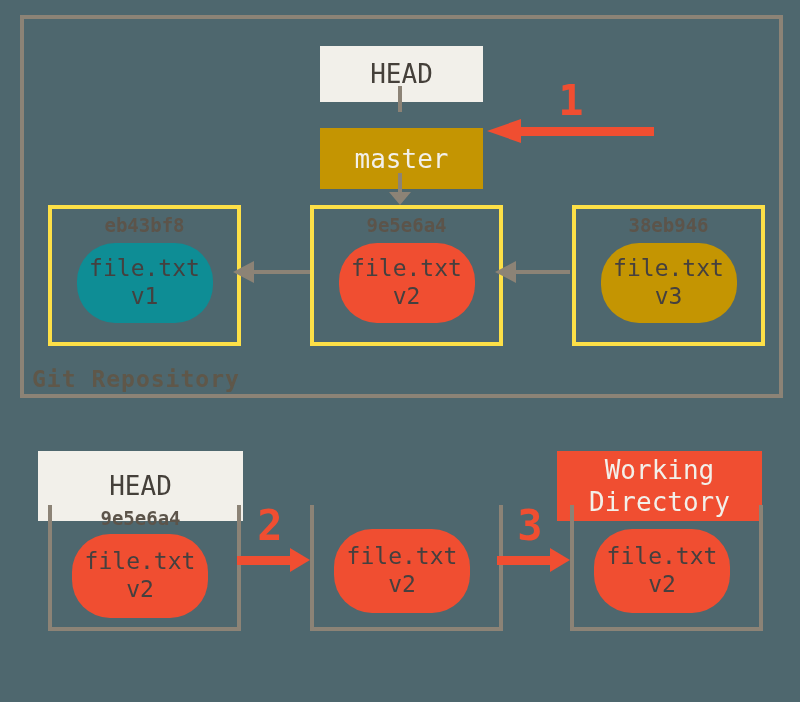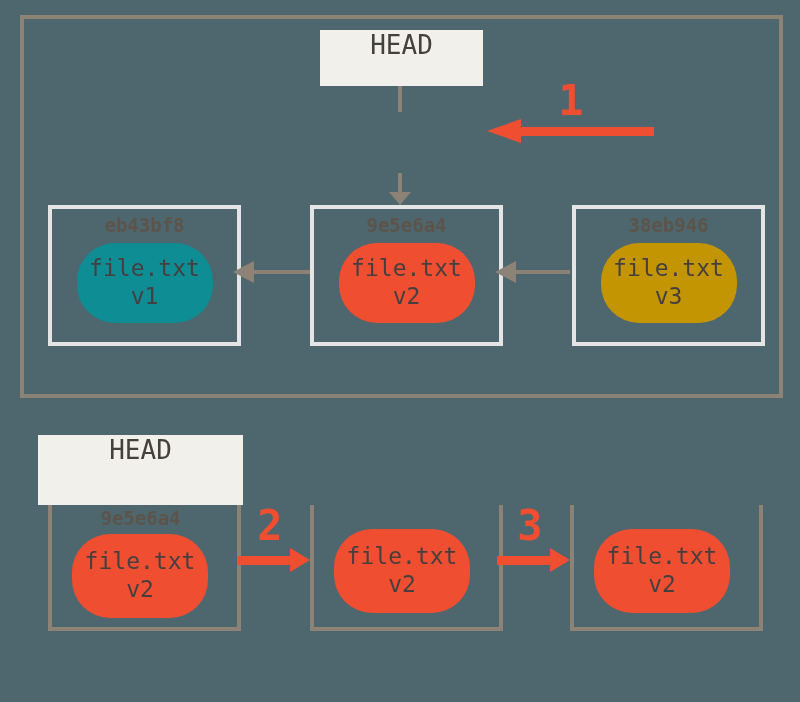--- a/index.html
+++ b/index.html
@@ -5,25 +5,25 @@
   html,body{margin:0;padding:0;background:#4e676e;}
   .stage{
     position:relative;width:800px;height:702px;background:#4e676e;
     font-family:"DejaVu Sans Mono","Liberation Mono",monospace;overflow:hidden;
   }
   .abs{position:absolute;}
   
   .repo-box{left:20px;top:15px;width:755px;height:375px;border:4px solid #8c8376;}
   .repo-label{left:32px;top:366px;font-size:23px;font-weight:bold;color:#5f5749;letter-spacing:1px;}
   
-  .hbox{display:flex;align-items:flex-start;justify-content:center;text-align:center;}
+  .hbox{display:flex;align-items:center;justify-content:center;text-align:center;margin-top:16px;}
   .head-top{left:320px;top:30px;width:163px;height:56px;background:#f2f0ea;color:#45403a;font-size:26px;}
   .master{left:320px;top:112px;width:163px;height:61px;background:#c49502;color:#f2f0ea;font-size:26px;}
   
-  .commit{top:205px;width:185px;height:133px;border:4px solid #e5e5e5;}
+  .commit{top:205px;width:185px;height:133px;border:4px solid #fde047;}
   .commit.c1{left:48px;}
   .commit.c2{left:310px;}
   .commit.c3{left:572px;}
   .hash{margin-top:5px;text-align:center;font-size:19px;color:#5c544a;font-weight:bold;}
   .blob{
     width:136px;height:80px;border-radius:38px;margin:7px auto 0;
     display:flex;flex-direction:column;align-items:center;justify-content:center;
     font-size:23px;color:#45403f;line-height:1.2;text-align:right;
   }
   .blob.teal{background:#0e8d95;}
@@ -69,27 +69,31 @@
   .bblob.p3{left:594px;top:529px;}
   
   .caption{left:0;top:633px;width:800px;text-align:center;font-size:45px;font-weight:bold;color:#f04e31;letter-spacing:1px;}
 </style>
 </head>
 <body>
 
 <div class="stage">
 
   <div class="abs repo-box"></div>
+  <div class="abs repo-label">Git Repository</div>
 
   <div class="abs hbox head-top">
     <span>HEAD</span>
   </div>
 
   <div class="abs gline conn-hm"></div>
 
+  <div class="abs hbox master">
+    <span>master</span>
+  </div>
 
   <div class="abs gline conn-mc"></div>
   <div class="abs tri-down"></div>
 
   <div class="abs step step1">1</div>
   <div class="abs rshaft arrow1-shaft"></div>
   <div class="abs arrow1-head"></div>
 
   <div class="abs commit c1">
     <div class="hash">eb43bf8</div>
@@ -116,20 +120,23 @@
   </div>
 
   <div class="abs gline g-shaft-a"></div>
   <div class="abs tri-left g-head-a"></div>
   <div class="abs gline g-shaft-b"></div>
   <div class="abs tri-left g-head-b"></div>
 
   <div class="abs hbox head-bot">
     <span>HEAD</span>
   </div>
+  <div class="abs hbox wd-bot">
+    <span>Working Directory</span>
+  </div>
 
   <div class="abs col l1"></div>
   <div class="abs col l2"></div>
   <div class="abs col l3"></div>
 
   <div class="abs col-hash">9e5e6a4</div>
 
   <div class="blob red bblob p1">
     <span>file.txt</span>
     <span>v2</span>

